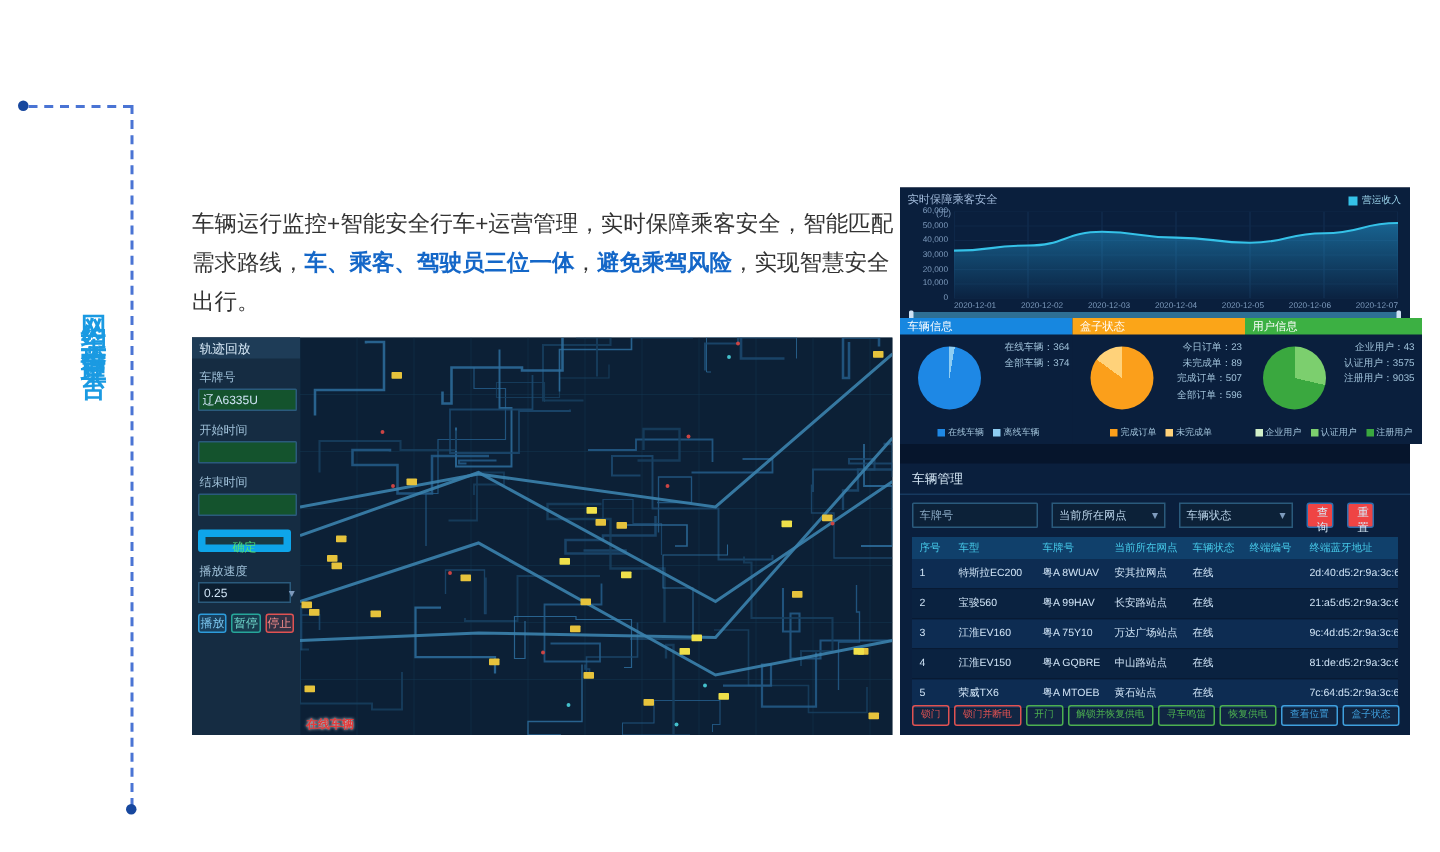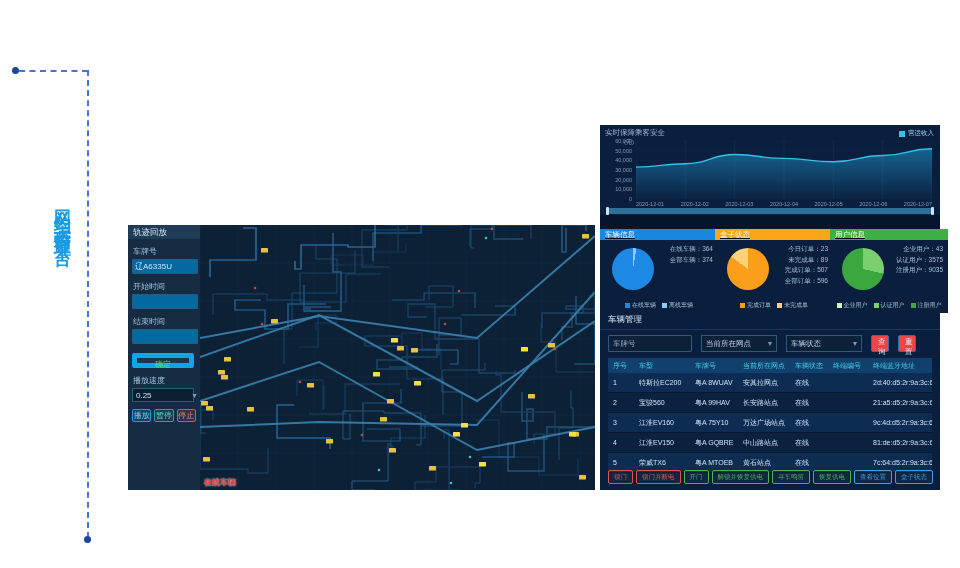--- a/index.html
+++ b/index.html
@@ -15,21 +15,21 @@
   .intro{position:absolute;left:128px;top:122px;width:468px;font-size:15px;
          line-height:26px;color:#333;}
   .intro .hl{color:#1467c8;font-weight:bold;}
   
   .map-panel{position:absolute;left:128px;top:225px;width:467px;height:265px;
              background:#0c2036;display:flex;}
   .sidebar{width:72px;flex:none;background:#152c42;color:#a9c6dc;font-size:8px;}
   .sb-head{height:14px;line-height:14px;background:#1e3c57;color:#d7e9f7;
            padding:0 5px;font-size:8.5px;}
   .sb-label{margin:7px 5px 2px 5px;color:#9fc0d8;}
-  .sb-input{display:block;width:60px;margin:0 4px;background:#0369a1;
+  .sb-input{display:block;width:60px;margin:0 4px;background:#14532d;
             border:1px solid #2a5a7c;height:13px;color:#cfe3f5;font-size:8px;
             padding:0 2px;border-radius:1px;}
   .sb-confirm{display:block;margin:9px 4px 0 4px;width:62px;height:15px;
               border:5px solid #0ea5e9;color:#4fe07b;background:rgba(61,220,106,.08);
               font-size:8px;border-radius:2px;cursor:pointer;}
   .sb-select{margin:0 4px;width:62px;height:14px;background:#0c1e30;
              border:1px solid #2a5a7c;color:#cfe3f5;font-size:8px;display:flex;
              align-items:center;justify-content:space-between;padding:0 3px;box-sizing:border-box;gap:41px;}
   .caret::before{content:"▾";color:#7e9bbd;font-size:8px;}
   .sb-controls{display:flex;gap:3px;margin:7px 4px;}
@@ -52,21 +52,21 @@
   .legend-sw{width:6px;height:6px;background:#35c2e8;}
   .plot{position:absolute;left:36px;top:16px;width:296px;height:58px;}
   .ytick{position:absolute;width:30px;text-align:right;left:2px;font-size:5.5px;color:#7e9bbd;}
   .xlabels{position:absolute;left:36px;top:76px;width:296px;display:flex;
            justify-content:space-between;font-size:5.5px;color:#7e9bbd;}
   .slider{position:absolute;left:6px;top:83px;width:328px;height:6px;background:#2e6f94;
           border-radius:3px;cursor:pointer;}
   .slider .hnd{position:absolute;top:-1px;width:3px;height:8px;background:#cfe3f5;border-radius:1px;}
   .hnd.l{left:0;} .hnd.r{right:0;}
   
-  .card{top:104px;width:118px;height:84px;text-decoration:underline;}
+  .card{top:87px;width:118px;height:84px;}
   .card-head{height:11px;line-height:11px;font-size:7.5px;color:#fff;padding:0 5px;}
   .card-stats{position:absolute;right:5px;top:15px;text-align:right;font-size:6.5px;
               color:#9fc0d8;line-height:1.65;}
   .card-pie{position:absolute;left:12px;top:19px;width:42px;height:42px;border-radius:50%;}
   .card-legend{position:absolute;bottom:3px;left:0;right:0;display:flex;
                justify-content:center;gap:6px;font-size:6px;color:#9fc0d8;align-items:center;}
   .card-legend .li{display:flex;align-items:center;cursor:pointer;}
   .sw{width:5px;height:5px;display:inline-block;margin-right:2px;}
   .card-legend em{font-style:normal;}
   
@@ -99,20 +99,21 @@
 
 <div class="canvas">
 
   <div class="dot" style="left:12px;top:67px;"></div>
   <div class="hline"></div>
   <div class="vline"></div>
   <div class="dot" style="left:84px;top:536px;"></div>
 
   <div class="vtitle">网约车运营管理平台</div>
 
+  <p class="intro"><span>车辆运行监控+智能安全行车+运营管理，实时保障乘客安全，智能匹配需求路线，</span><span class="hl">车、乘客、驾驶员三位一体</span><span>，</span><span class="hl">避免乘驾风险</span><span>，实现智慧安全出行。</span></p>
 
   <div class="map-panel">
     <div class="sidebar">
       <div class="sb-head">轨迹回放</div>
       <div class="sb-label">车牌号</div>
       <input class="sb-input" value="辽A6335U" style="">
       <div class="sb-label">开始时间</div>
       <input class="sb-input" value="" style="">
       <div class="sb-label">结束时间</div>
       <input class="sb-input" value="" style="">

